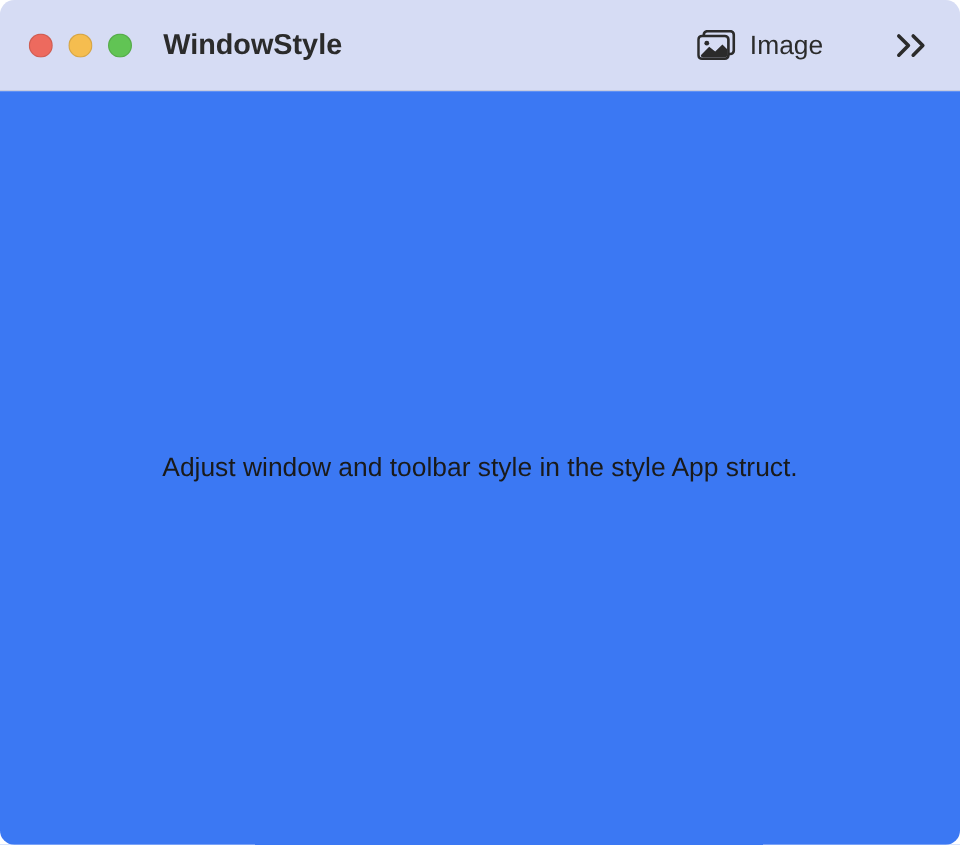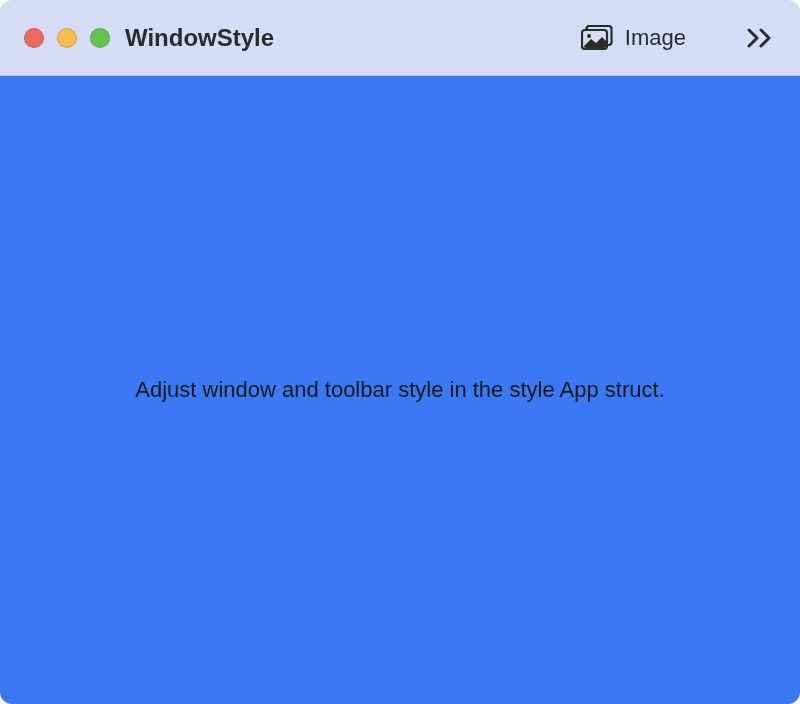--- a/index.html
+++ b/index.html
@@ -55,21 +55,21 @@
     }
     
     .traffic-light.zoom {
       background: #61c454;
     }
     
     .window-title {
       font-size: 24px;
       font-weight: 700;
       color: #2b2b2b;
-      margin-left: 15px;
+      margin-left: 26px;
     }
     
     .toolbar-spacer {
       flex: 1;
     }
     
     .toolbar-item {
       display: flex;
       align-items: center;
       gap: 12px;

